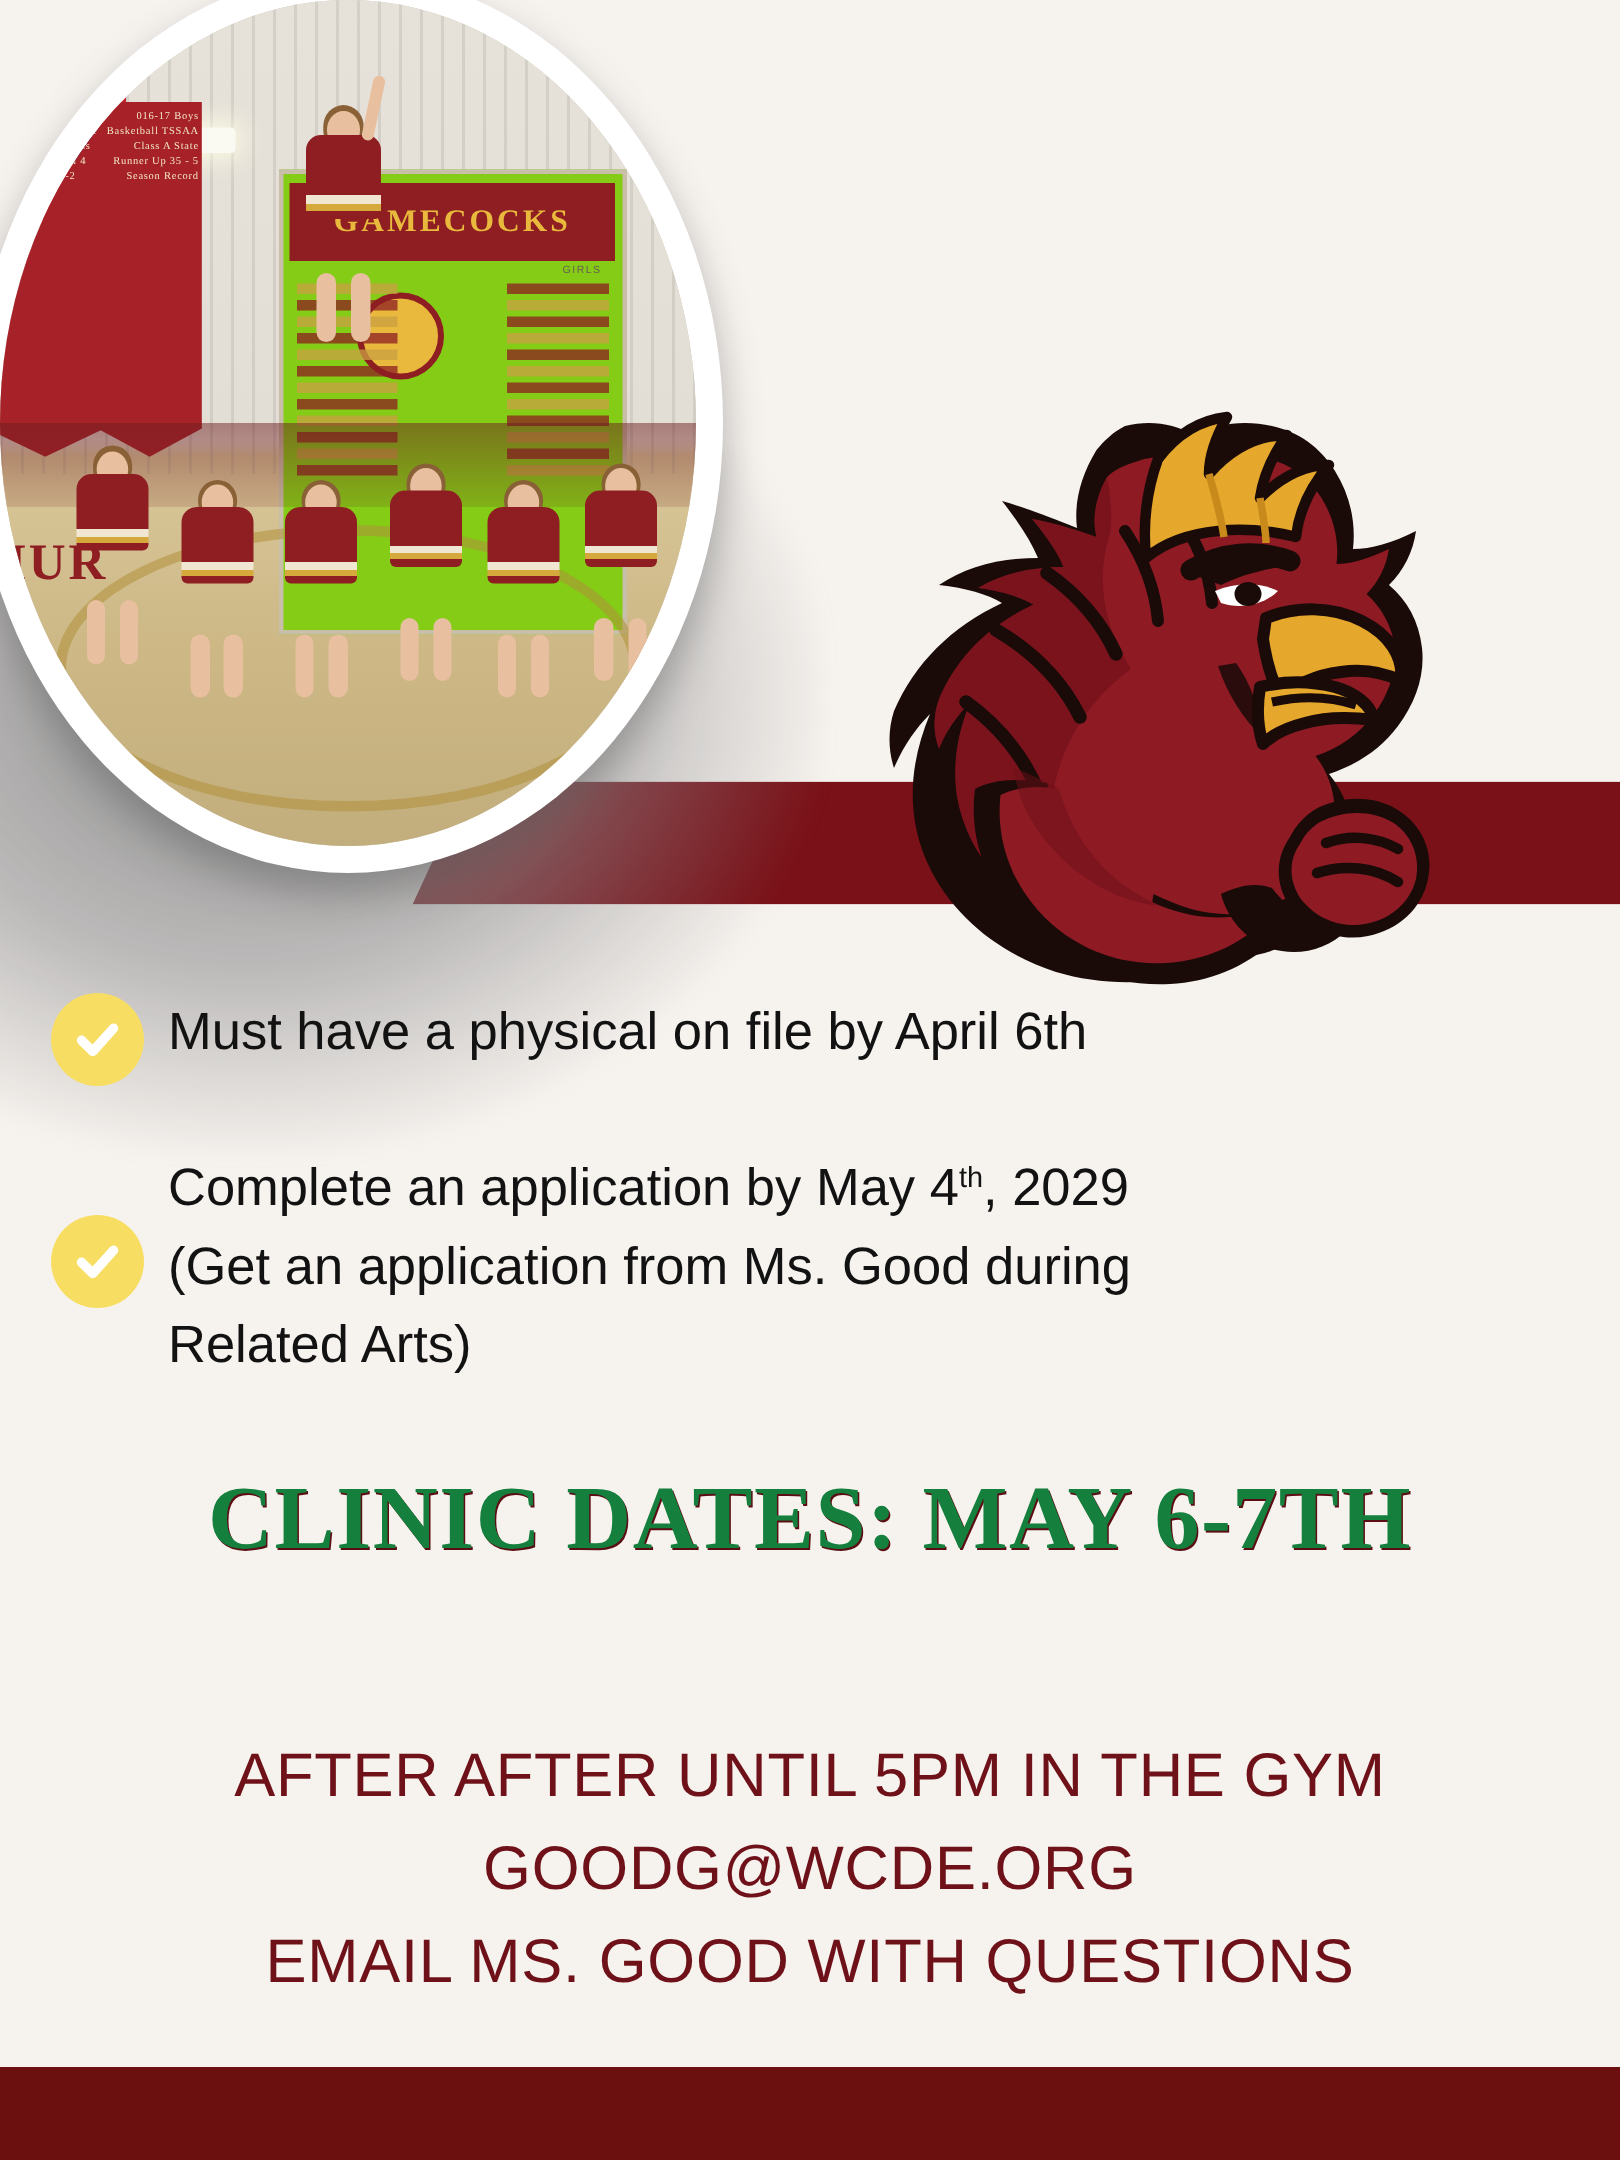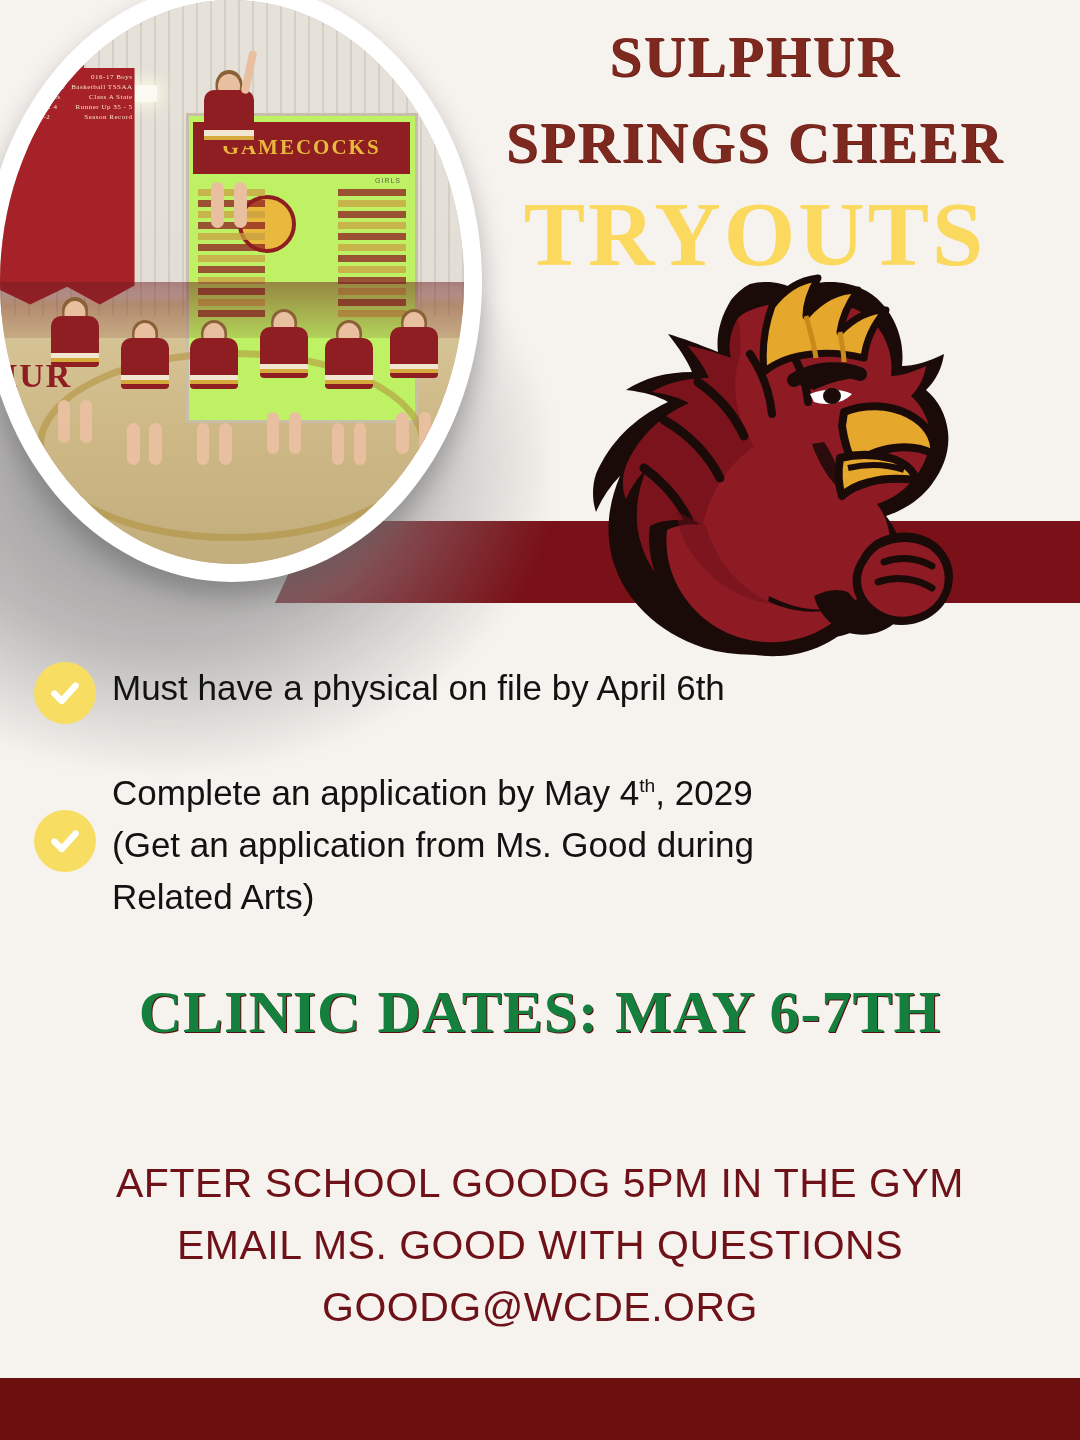--- a/index.html
+++ b/index.html
@@ -66,21 +66,21 @@
   .floor-arc {
     position:absolute; left:8%; top:62%;
     width:84%; height:34%;
     border:7px solid rgba(176,144,58,.55);
     border-radius:50%;
     background:transparent;
   }
   .record-board {
     position:absolute; left:40%; top:20%;
     width:50%; height:55%;
-    background:#bef264;
+    background:#84cc16;
     border:3px solid #C9BFA8;
   }
   .record-board .rb-title {
     position:absolute; left:2%; top:2%; width:96%; height:17%;
     background:#8E1E22;
     color:#E8B93C;
     font-family:"Liberation Serif", serif;
     font-weight:bold;
     font-size:21px;
     letter-spacing:2px;
@@ -404,25 +404,20 @@
       <div class="cheer base6">
         <div class="hair"></div>
           <div class="head"></div>
           <div class="torso"></div>
         <div class="legL"></div>
           <div class="legR"></div>
       </div>
     </div>
   </div>
 
-  <div class="headline">
-    <div class="h-line1">SULPHUR</div>
-    <div class="h-line2">SPRINGS CHEER</div>
-    <div class="h-line3">TRYOUTS</div>
-  </div>
 
   <div class="mascot">
     <svg viewBox="0 0 450 400" xmlns="http://www.w3.org/2000/svg">
       <g>
 
         <path d="M183 38 C172 56 168 74 170 90 C150 82 134 76 120 72 C131 86 139 98 144 110
                  C118 110 96 116 78 128 C96 130 110 134 120 140 C86 156 62 180 48 212
                  C44 224 44 238 48 250 C54 236 62 224 72 214 C62 238 58 262 62 286
                  C66 310 78 332 96 350 C112 366 132 378 156 386 C176 392 198 394 220 392
                  C214 380 212 370 214 360 C236 372 258 378 280 376 C300 374 318 366 332 352
@@ -528,20 +523,20 @@
       </span>
     </div>
 
   </div>
 
   <div class="dates">
     <div class="d-line">CLINIC DATES: MAY 6-7TH</div>
   </div>
 
   <div class="footer">
-    <div class="f-line">AFTER SCHOOL GOODG 5PM IN THE GYM</div>
+    <div class="f-line">AFTER AFTER UNTIL 5PM IN THE GYM</div>
+    <div class="f-line">GOODG@WCDE.ORG</div>
     <div class="f-line">EMAIL MS. GOOD WITH QUESTIONS</div>
-    <div class="f-line">GOODG@WCDE.ORG</div>
   </div>
 
   <div class="bottom-bar"></div>
 
 </div>
 
 </body></html>

